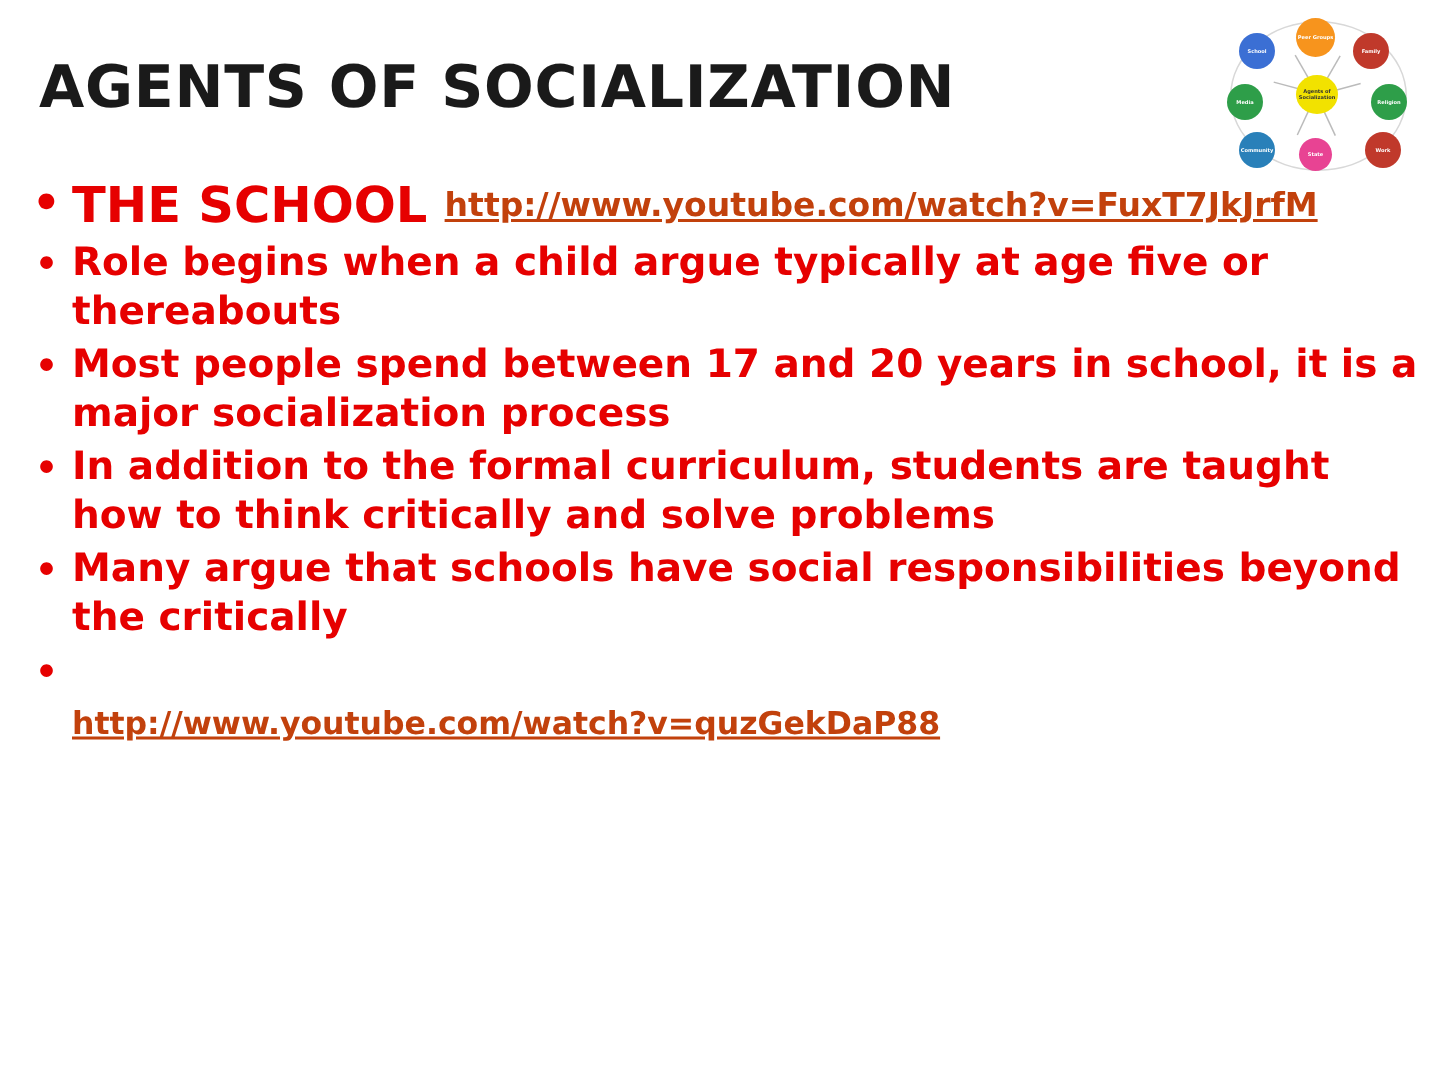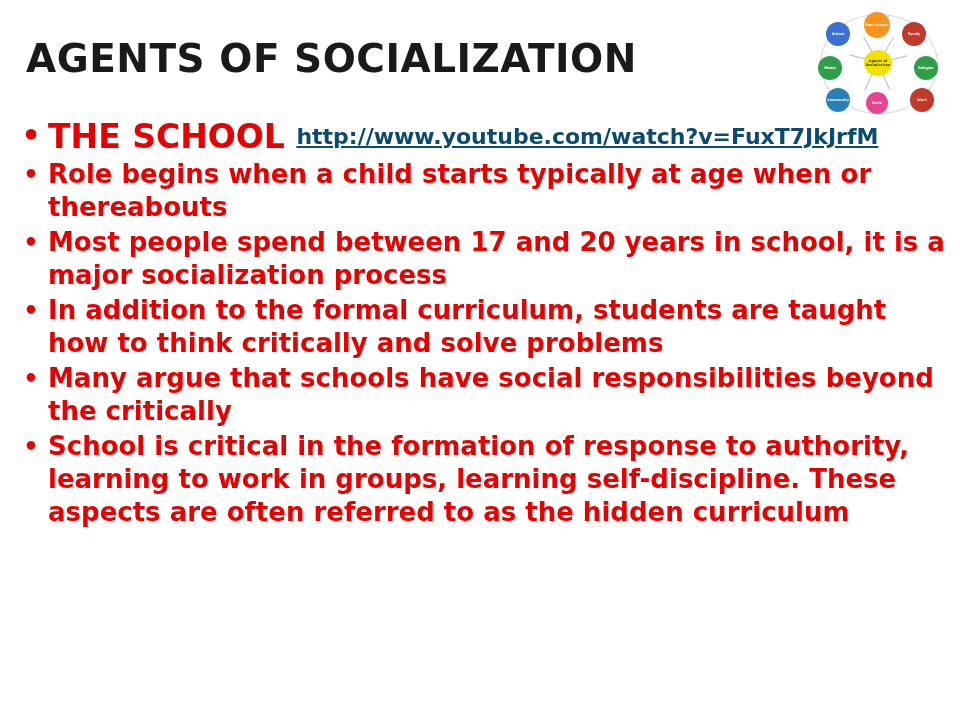--- a/index.html
+++ b/index.html
@@ -67,21 +67,21 @@
     font-weight: bold;
     font-size: 26px;
     line-height: 33px;
     font-family: "DejaVu Sans", "Liberation Sans", sans-serif;
   }
   .bullet-text.lead {
     font-size: 33px;
     line-height: 38px;
   }
   .link {
-    color: #0c4a6e;
+    color: #c2410c;
     text-decoration: underline;
     font-size: 22px;
     font-weight: bold;
     word-break: break-all;
   }
   .link.sub {
     font-size: 21px;
     display: inline-block;
     margin-top: 2px;
   }
@@ -161,40 +161,40 @@
     <div class="bullet-row">
       <div class="bullet-mark">•</div>
       <div class="bullet-text lead">
         <span>THE SCHOOL</span>
         <a class="link lead-link" href="#">http://www.youtube.com/watch?v=FuxT7JkJrfM</a>
       </div>
     </div>
 
     <div class="bullet-row">
       <div class="bullet-mark small">•</div>
-      <div class="bullet-text">Role begins when a child starts typically at age when or thereabouts</div>
+      <div class="bullet-text">Role begins when a child argue typically at age five or thereabouts</div>
     </div>
 
     <div class="bullet-row">
       <div class="bullet-mark small">•</div>
       <div class="bullet-text">Most people spend between 17 and 20 years in school, it is a major socialization process</div>
     </div>
 
     <div class="bullet-row">
       <div class="bullet-mark small">•</div>
       <div class="bullet-text">In addition to the formal curriculum, students are taught how to think critically and solve problems</div>
     </div>
 
     <div class="bullet-row">
       <div class="bullet-mark small">•</div>
       <div class="bullet-text">Many argue that schools have social responsibilities beyond the critically</div>
     </div>
 
     <div class="bullet-row">
       <div class="bullet-mark small">•</div>
       <div class="bullet-text">
-        <span>School is critical in the formation of response to authority, learning to work in groups, learning self-discipline. These aspects are often referred to as the hidden curriculum</span>
         <br>
+        <a class="link sub" href="#">http://www.youtube.com/watch?v=quzGekDaP88</a>
       </div>
     </div>
 
   </div>
 </div>
 
 </body></html>

